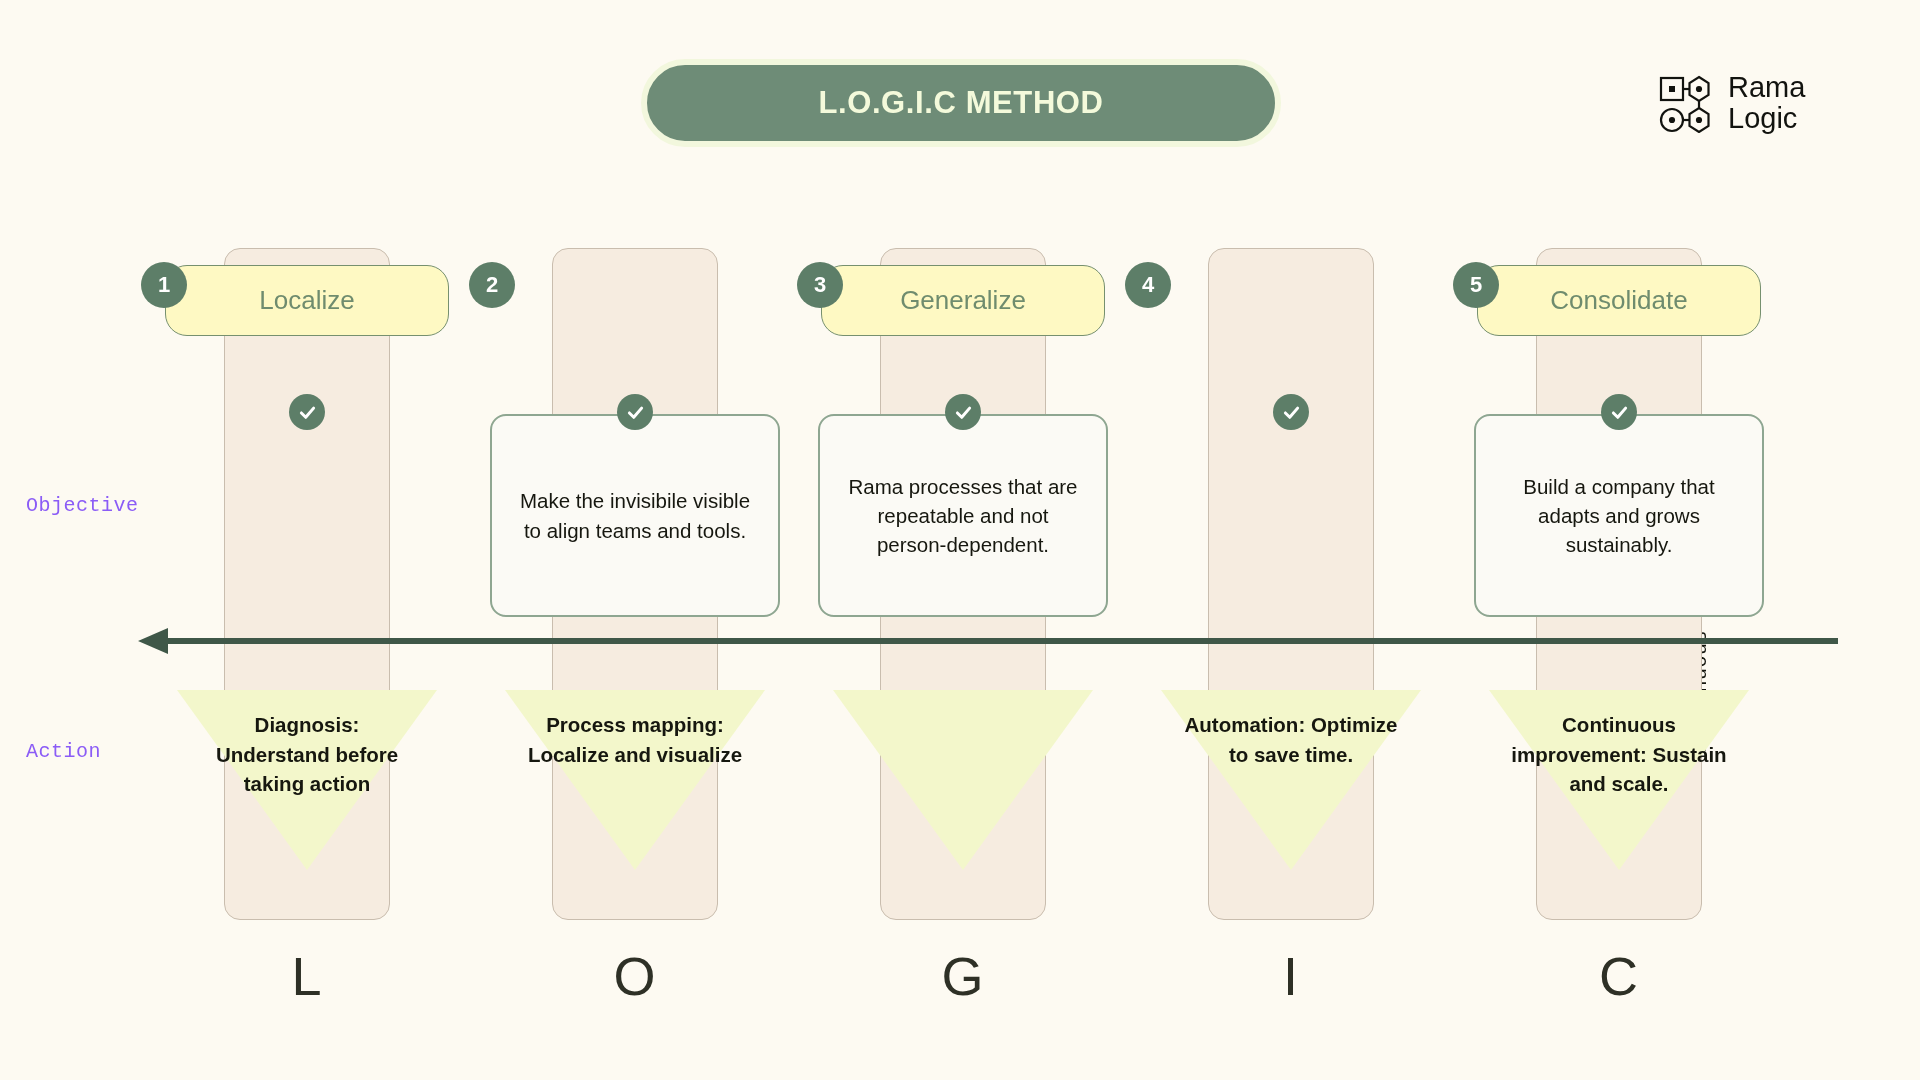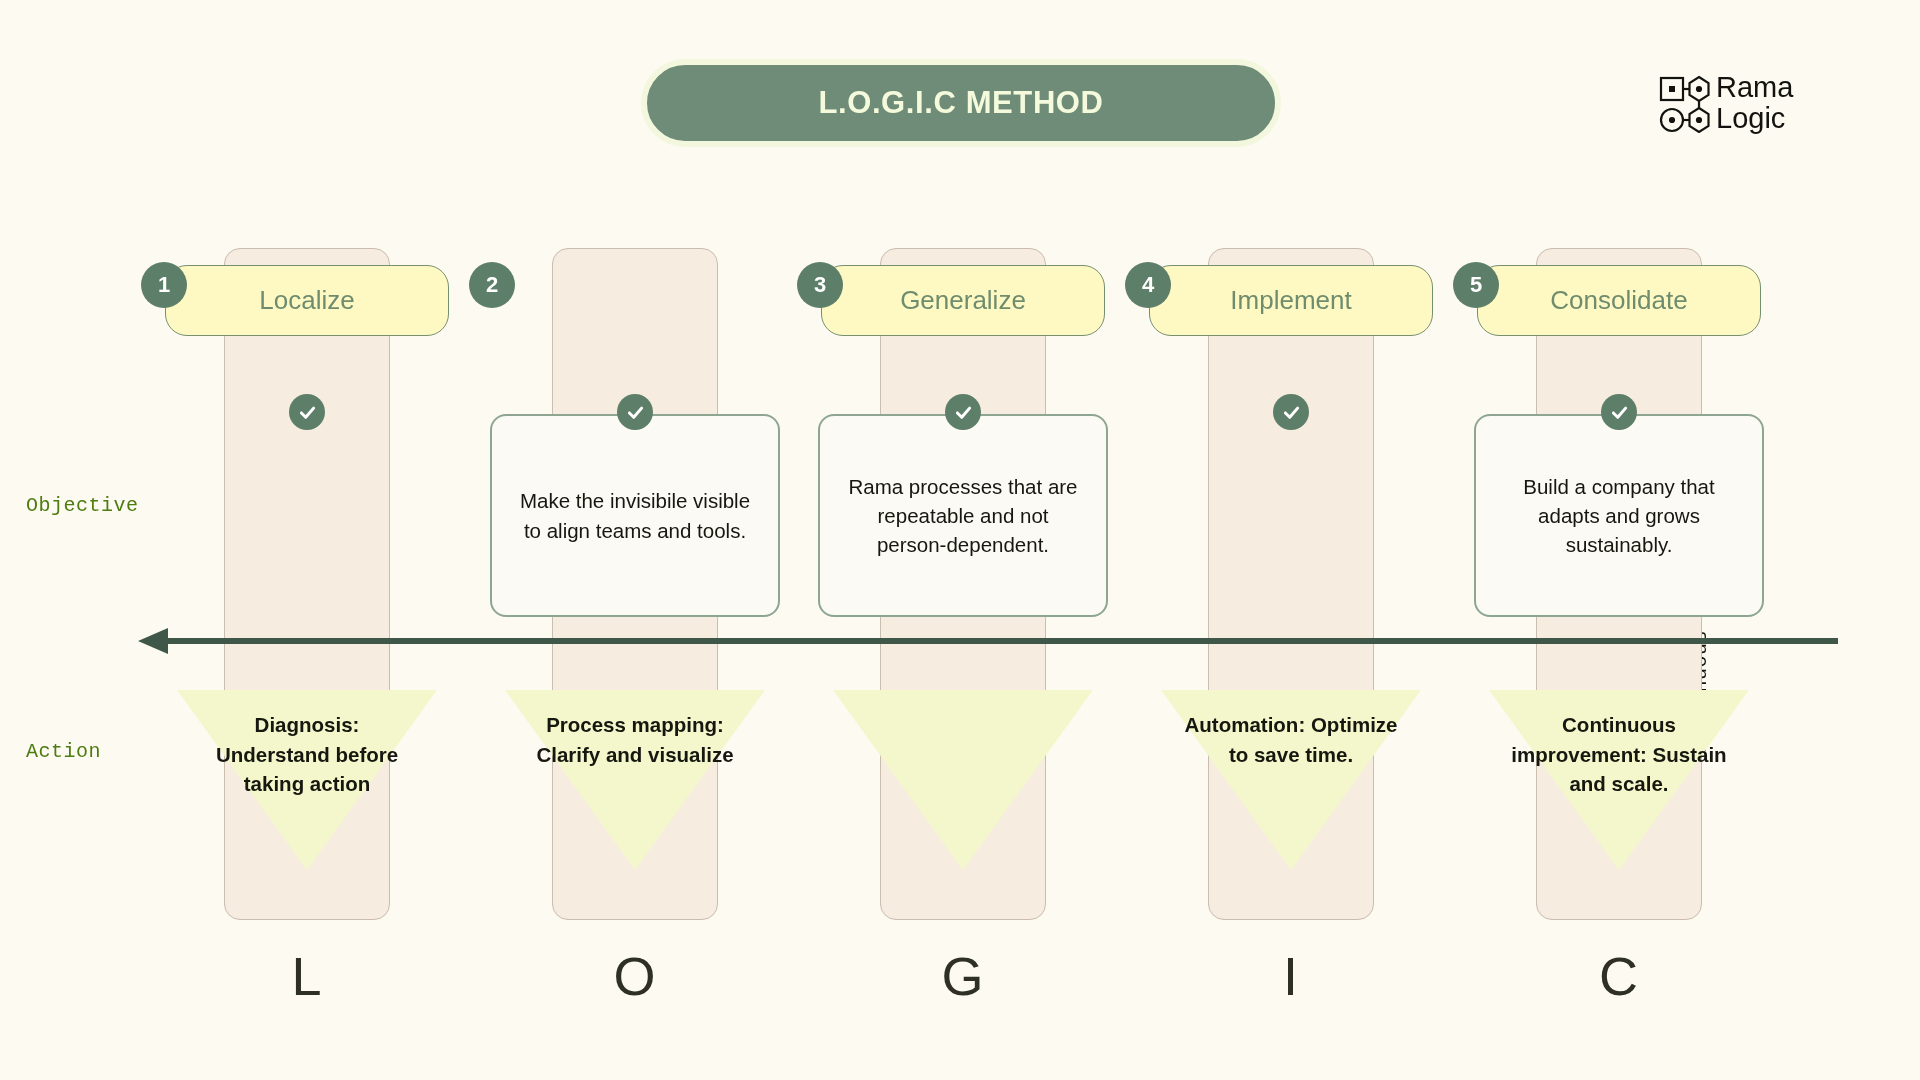--- a/index.html
+++ b/index.html
@@ -27,21 +27,21 @@
     color: #f4fadb;
     font-size: 31px;
     font-weight: bold;
     letter-spacing: 0.6px;
   }
 
   
   #logo {
     position: absolute;
     left: 1658px; top: 72px;
-    display: flex; align-items: center; gap: 0;
+    display: flex; align-items: center; gap: 12px;
   }
   #logo-mark { width: 58px; height: 60px; display:block; }
   #logo-text {
     display: flex; flex-direction: column;
     line-height: 1.07;
     font-size: 29px;
     color: #12130f;
   }
 
   
@@ -143,21 +143,21 @@
     font-weight: 400;
     letter-spacing: 1px;
   }
 
   
   .side-label {
     position: absolute;
     left: 26px;
     font-family: "Liberation Mono", monospace;
     font-size: 20px;
-    color: #4d7c0f;
+    color: #8b5cf6;
     letter-spacing: 0.5px;
   }
   #label-objective { top: 494px; }
   #label-action    { top: 740px; }
 
   #label-continuous {
     position: absolute;
     right: 24px;
     top: 480px;
     writing-mode: vertical-rl;
@@ -225,23 +225,20 @@
     </div>
   <div class="step-badge" style="left:141px">1</div>
 
   <div class="step-badge" style="left:469px">2</div>
 
   <div class="step-pill" style="left:821px">
       <span>Generalize</span>
     </div>
   <div class="step-badge" style="left:797px">3</div>
 
-  <div class="step-pill" style="left:1149px">
-      <span>Implement</span>
-    </div>
   <div class="step-badge" style="left:1125px">4</div>
 
   <div class="step-pill" style="left:1477px">
       <span>Consolidate</span>
     </div>
   <div class="step-badge" style="left:1453px">5</div>
 
   <div class="obj-card" style="left:490px">
       <span>Make the invisibile visible to align teams and tools.</span>
     </div>
@@ -277,21 +274,21 @@
         <path d="M5 12.5 L10 17.5 L19 7" fill="none" stroke="#ffffff" stroke-width="3.4" stroke-linecap="round" stroke-linejoin="round"></path>
       </svg>
     </div>
 
   <svg id="arrow-svg" viewBox="0 0 1700 32" preserveAspectRatio="none">
     <line x1="28" y1="16" x2="1700" y2="16" stroke="#3f5748" stroke-width="6"></line>
     <polygon points="0,16 30,3 30,29" fill="#3f5748"></polygon>
   </svg>
 
   <div class="action-text" style="left:197px"><span>Diagnosis: Understand before taking action</span></div>
-  <div class="action-text" style="left:525px"><span>Process mapping: Clarify and visualize</span></div>
+  <div class="action-text" style="left:525px"><span>Process mapping: Localize and visualize</span></div>
   <div class="action-text" style="left:1181px"><span>Automation: Optimize to save time.</span></div>
   <div class="action-text" style="left:1509px"><span>Continuous improvement: Sustain and scale.</span></div>
 
   <div class="big-letter" style="left:224px">L</div>
   <div class="big-letter" style="left:552px">O</div>
   <div class="big-letter" style="left:880px">G</div>
   <div class="big-letter" style="left:1208px">I</div>
   <div class="big-letter" style="left:1536px">C</div>
 
 </div>

